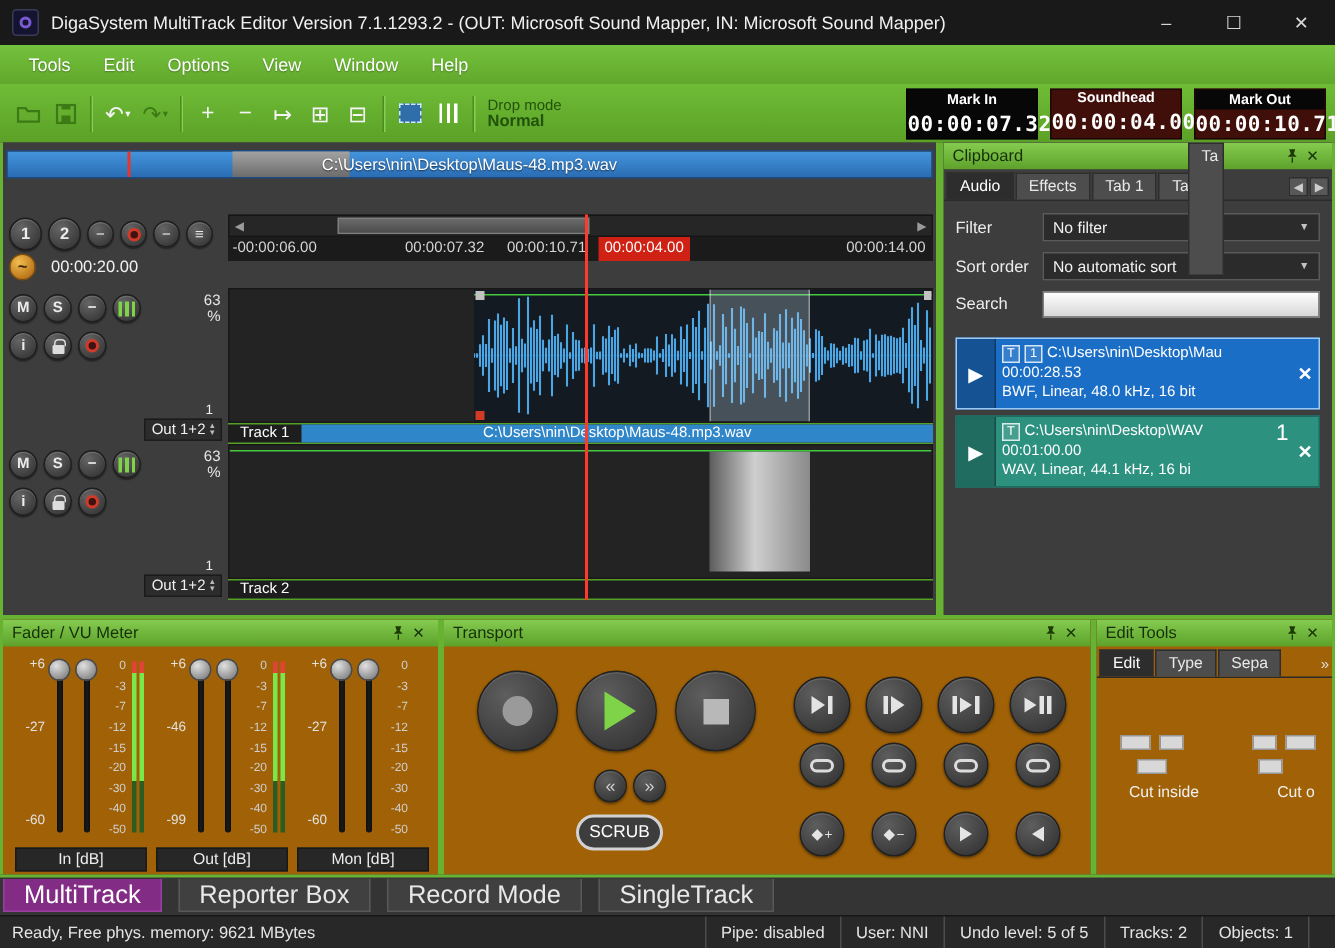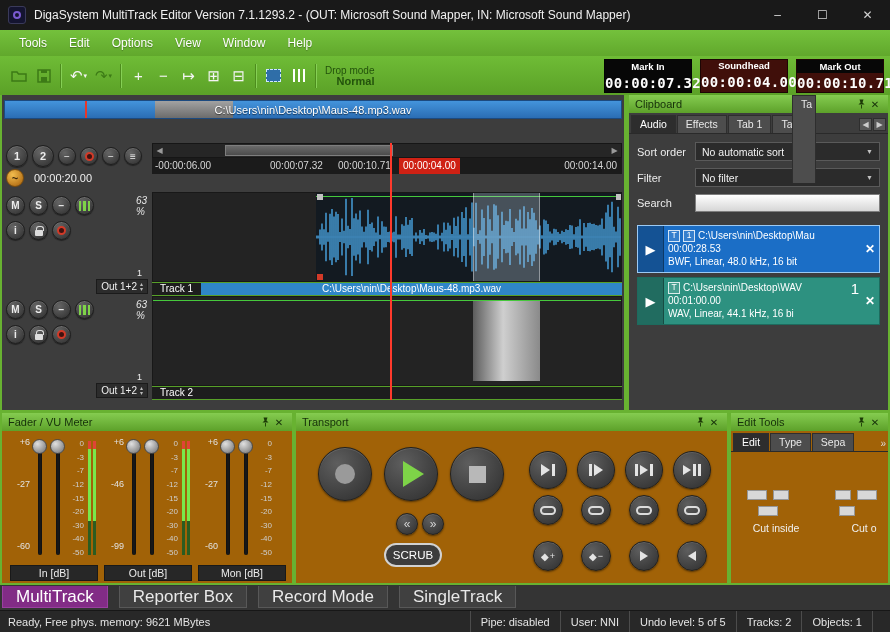--- a/index.html
+++ b/index.html
@@ -19,21 +19,21 @@
   .menu-item{padding:0 11px;line-height:26px;font-size:12px;color:#fff;text-shadow:0 1px 1px rgba(0,0,0,.3);}
 
   
   .toolbar{position:absolute;left:0;top:56px;width:890px;height:39px;background:linear-gradient(180deg,#6fbc36,#5ba127);display:flex;align-items:center;padding:0 6px;}
   .tb-icon{width:25px;height:26px;display:flex;align-items:center;justify-content:center;font-size:15px;color:#f4f4f4;}
   .tb-icon.dim{color:#3c7a16;}
   .tb-caret{font-size:7px;margin-left:1px;}
   .tb-sep{width:0;height:24px;border-left:1px solid #4d8c1d;border-right:1px solid #86cf55;margin:0 4px;}
   .sel-box{width:15px;height:13px;background:#2f6ea8;border:1px dashed #cfe8ff;}
   .chan{width:12px;height:13px;background:linear-gradient(90deg,#fff 0 2px,transparent 2px 5px,#fff 5px 7px,transparent 7px 10px,#fff 10px 12px);}
-  .drop-mode{margin-left:4px;line-height:11px;color:#23520c;text-align:right;}
+  .drop-mode{margin-left:4px;line-height:11px;color:#23520c;}
   .dm-l{font-size:10px;}
   .dm-v{font-size:11px;font-weight:bold;}
   .tb-space{flex:1;}
   .timer{width:88px;height:34px;margin-left:8px;border:1px solid rgba(0,0,0,.55);display:flex;flex-direction:column;}
   .timer-label{height:13px;font-size:9.5px;font-weight:bold;text-align:center;color:#fff;line-height:13px;}
   .timer-value{flex:1;font-family:"DejaVu Sans Mono",monospace;font-size:14px;font-weight:bold;text-align:center;color:#fdfdfd;line-height:20px;letter-spacing:.3px;}
   .t-black{background:#070707;}
   .t-maroon{background:#400f0a;justify-content:flex-end;}
   .t-mixed{background:#400f0a;}
   .t-mixed .timer-label{background:#070707;}
@@ -71,21 +71,21 @@
   .rt{position:absolute;top:0;line-height:14px;}
   .mark-in-flag{position:absolute;left:314px;top:3px;width:0;height:0;border-top:5px solid transparent;border-bottom:5px solid transparent;border-left:8px solid #e07a1e;}
   .mark-out-flag{position:absolute;left:381px;top:3px;width:0;height:0;border-top:5px solid transparent;border-bottom:5px solid transparent;border-right:8px solid #e07a1e;}
   .mark-out-line{position:absolute;left:390px;top:0;width:2px;height:16px;background:#d8291a;}
 
   .playhead{position:absolute;left:388px;top:48px;width:2px;height:257px;background:#ff3a2c;z-index:6;}
 
   .track{position:absolute;left:0;width:622px;height:104px;}
   .t-head{position:absolute;left:0;top:0;width:150px;height:104px;background:#3d3d3d;}
   .th-row{position:absolute;left:4px;display:flex;gap:4px;}
-  .gain{position:absolute;right:5px;top:3px;font-size:10px;line-height:11px;color:#e6e6e6;font-style:italic;}
+  .gain{position:absolute;right:5px;top:3px;text-align:right;font-size:10px;line-height:11px;color:#e6e6e6;}
   .bars3{width:11px;height:10px;background:linear-gradient(90deg,#7ed348 0 2px,transparent 2px 4px,#7ed348 4px 7px,transparent 7px 9px,#7ed348 9px 11px);}
   .lock{width:8px;height:6px;background:#ddd;border-radius:1px;position:relative;margin-top:4px;}
   .lock::before{content:"";position:absolute;top:-4px;left:1px;width:6px;height:4px;border:1.5px solid #ddd;border-bottom:none;border-radius:3px 3px 0 0;}
   .t-num{position:absolute;right:10px;bottom:18px;font-size:9px;color:#f0f0f0;}
   .t-out{position:absolute;right:4px;bottom:2px;display:flex;align-items:center;gap:3px;font-size:10px;color:#f0f0f0;background:#2c2c2c;border:1px solid #1b1b1b;padding:1px 4px;}
   .updown{font-size:6px;line-height:5px;color:#bbb;}
 
   .t-content{position:absolute;left:150px;top:0;width:470px;height:90px;background:#232323;border:1px solid #181818;overflow:hidden;}
   .env-line{position:absolute;left:0;right:0;top:3px;height:1px;background:#46c83c;z-index:3;}
   .clip{position:absolute;left:163px;top:0;width:307px;height:88px;background:#131a21;}
@@ -401,30 +401,30 @@
         <span class="cb-tab">Tab 1</span>
         <span class="cb-tab">Tab 2</span>
         <span class="cb-tab clip">Ta</span>
         <span class="tab-arrows">
           <span class="tab-arrow">◀</span>
           <span class="tab-arrow">▶</span>
         </span>
       </div>
       <div class="cb-rows">
         <div class="cb-row">
+          <span class="cb-label">Filter</span>
+          <div class="dropdown">
+              <span>No filter</span>
+              <span class="dd-caret">▼</span>
+            </div>
+        </div>
+        <div class="cb-row">
           <span class="cb-label">Sort order</span>
           <div class="dropdown">
               <span>No automatic sort</span>
-              <span class="dd-caret">▼</span>
-            </div>
-        </div>
-        <div class="cb-row">
-          <span class="cb-label">Filter</span>
-          <div class="dropdown">
-              <span>No filter</span>
               <span class="dd-caret">▼</span>
             </div>
         </div>
         <div class="cb-row">
           <span class="cb-label">Search</span>
           <input class="search-input" value="" style="">
         </div>
       </div>
       <div class="entries">
         <div class="entry e-blue">

